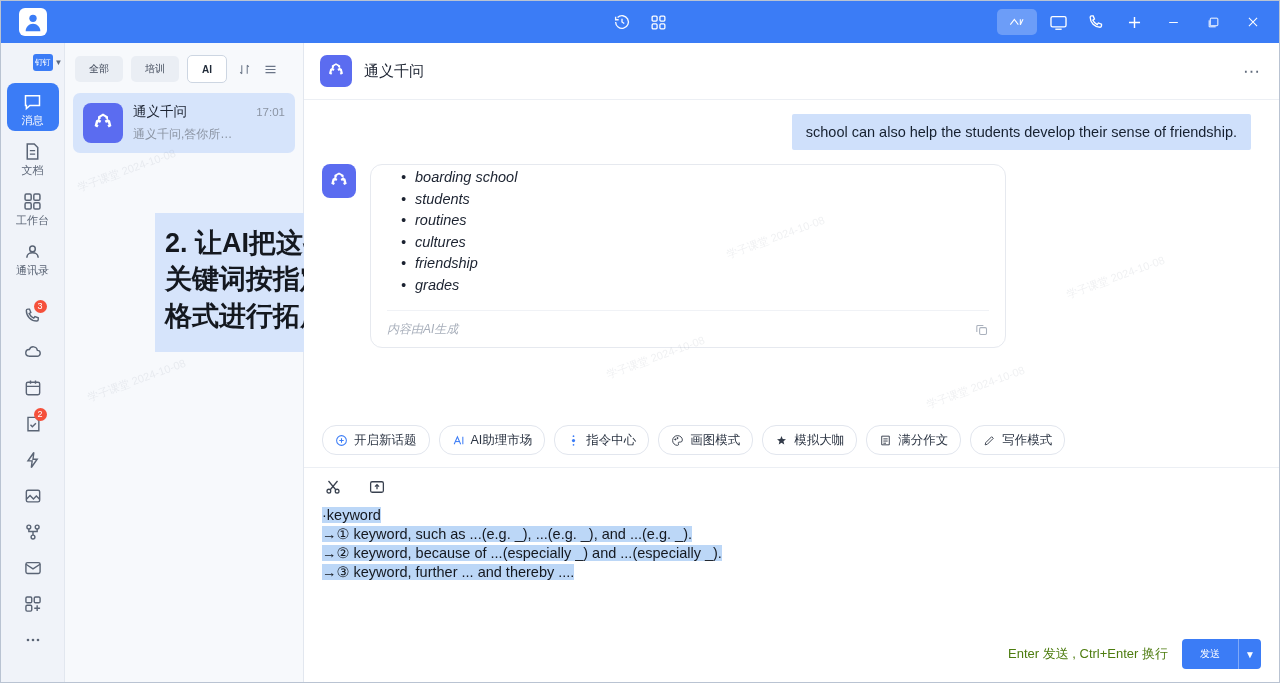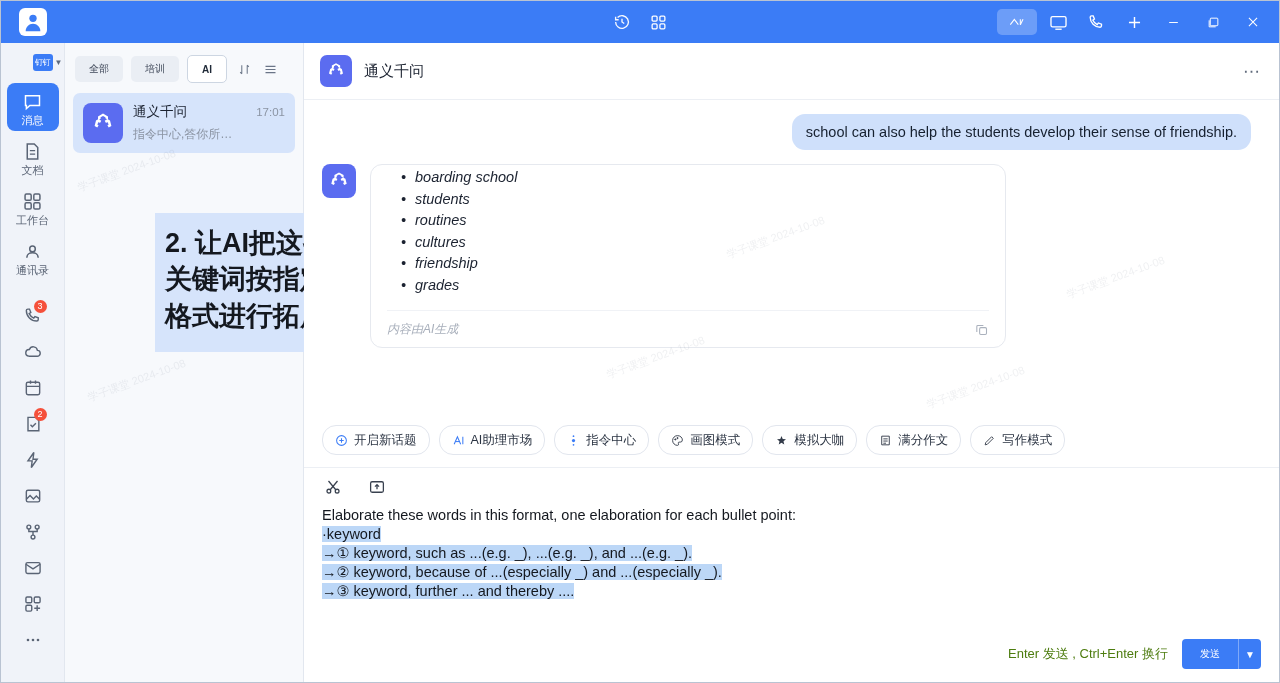--- a/index.html
+++ b/index.html
@@ -297,21 +297,21 @@
   .messages {
     flex: 1;
     overflow: hidden;
     padding: 14px 28px 0 18px;
     position: relative;
   }
   .msg-row { display: flex; margin-bottom: 14px; }
   .msg-row.right { justify-content: flex-end; }
   .bubble-user {
     background: #cfe0fb;
-    border-radius: 13px;
+    border-radius: 2px;
     padding: 10px 14px;
     font-size: 14.5px;
     color: #16202f;
     max-width: 720px;
   }
   .msg-ai { display: flex; gap: 14px; align-items: flex-start; }
   .ai-avatar {
     width: 34px; height: 34px;
     border-radius: 8px;
     background: #5b6cf0;
@@ -659,21 +659,21 @@
             <path d="M12 2.6 17 5.5v3.2l-2.6-1.5V6.3L12 4.9 9.6 6.3v1.5L7 9.2V5.5z"></path>
             <path d="M5 9.6 7.6 8.1l2.7 1.6-1.3 2.2-1.4-.8-1.3 2.3 1.3.8-1.3 2.2L3.6 15z"></path>
             <path d="M19 9.6 16.4 8.1l-2.7 1.6 1.3 2.2 1.4-.8 1.3 2.3-1.3.8 1.3 2.2L20.4 15z"></path>
           </svg>
         </div>
         <div class="conv-main">
           <div class="conv-top">
             <span class="conv-title">通义千问</span>
             <span class="conv-time">17:01</span>
           </div>
-          <div class="conv-sub">指令中心,答你所…</div>
+          <div class="conv-sub">通义千问,答你所…</div>
         </div>
       </div>
 
       <div class="callout">2. 让AI把这些关键词按指定格式进行拓展</div>
 
       <div class="wm" style="left:10px; top:120px;">学子课堂 2024-10-08</div>
       <div class="wm" style="left:20px; top:330px;">学子课堂 2024-10-08</div>
     </div>
 
     <div class="chat">
@@ -810,21 +810,20 @@
           </span>
           <span class="tool-ico">
             <svg width="18" height="18" viewBox="0 0 24 24" fill="none" stroke="#39414f" stroke-width="1.7">
               <rect x="3.5" y="5" width="17" height="14" rx="2"></rect>
                 <path d="M12 15V9M9.3 11.5 12 8.8l2.7 2.7"></path>
             </svg>
           </span>
         </div>
 
         <div class="editor">
-          <div class="line"><span>Elaborate these words in this format, one elaboration for each bullet point:</span></div>
           <div class="line"><span class="sel">·keyword</span></div>
           <div class="line"><span class="sel">→① keyword, such as ...(e.g. _), ...(e.g. _), and ...(e.g. _).</span></div>
           <div class="line"><span class="sel">→② keyword, because of ...(especially _) and ...(especially _).</span></div>
           <div class="line"><span class="sel">→③ keyword, further ... and thereby ....</span></div>
         </div>
 
         <div class="send-row">
           <span class="hint">Enter 发送 , Ctrl+Enter 换行</span>
           <span class="send-wrap">
             <span class="send-btn">发送</span>

